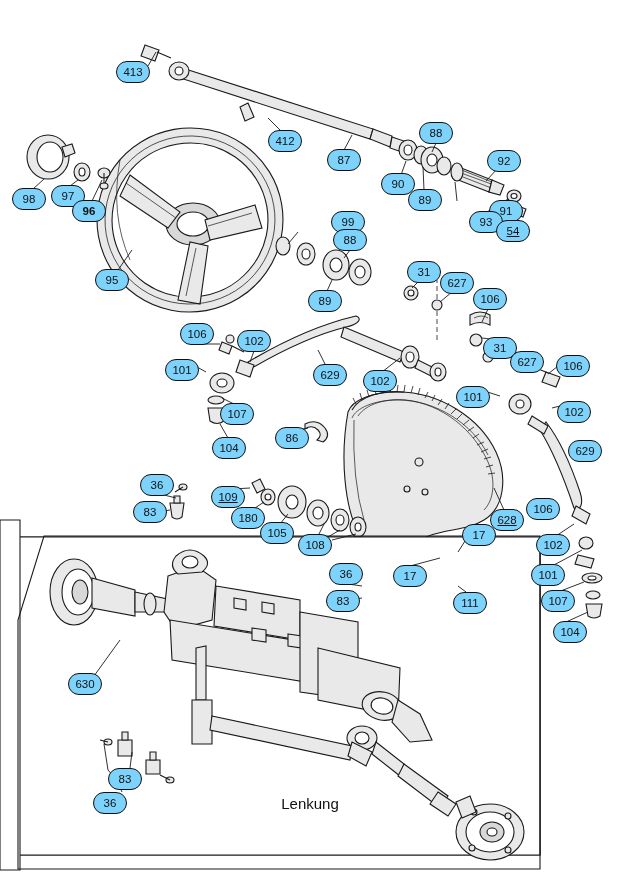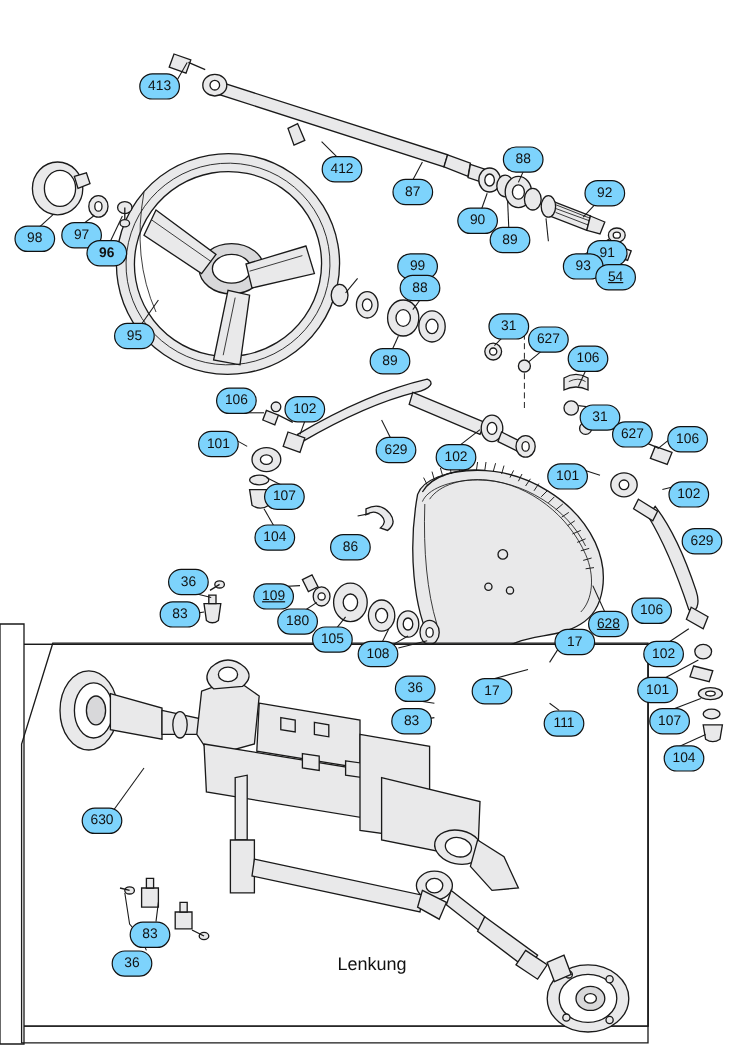--- a/index.html
+++ b/index.html
@@ -383,21 +383,21 @@
       <div class="callout" style="left: 182px; top: 370px;">101</div>
       <div class="callout" style="left: 330px; top: 375px;">629</div>
       <div class="callout" style="left: 380px; top: 381px;">102</div>
       <div class="callout" style="left: 500px; top: 348px;">31</div>
       <div class="callout" style="left: 527px; top: 362px;">627</div>
       <div class="callout" style="left: 573px; top: 366px;">106</div>
       <div class="callout" style="left: 473px; top: 397px;">101</div>
       <div class="callout" style="left: 574px; top: 412px;">102</div>
       <div class="callout" style="left: 237px; top: 414px;">107</div>
       <div class="callout" style="left: 229px; top: 448px;">104</div>
-      <div class="callout" style="left: 292px; top: 438px; margin-top: 18px;">86</div>
+      <div class="callout" style="left: 292px; top: 438px;">86</div>
       <div class="callout" style="left: 585px; top: 451px;">629</div>
       <div class="callout" style="left: 157px; top: 485px;">36</div>
       <div class="callout" style="left: 150px; top: 512px;">83</div>
       <div class="callout" style="left: 228px; top: 497px; text-decoration: underline;">109</div>
       <div class="callout" style="left: 248px; top: 518px;">180</div>
       <div class="callout" style="left: 277px; top: 533px;">105</div>
       <div class="callout" style="left: 315px; top: 545px;">108</div>
       <div class="callout" style="left: 507px; top: 520px; text-decoration: underline;">628</div>
       <div class="callout" style="left: 543px; top: 509px;">106</div>
       <div class="callout" style="left: 553px; top: 545px;">102</div>

